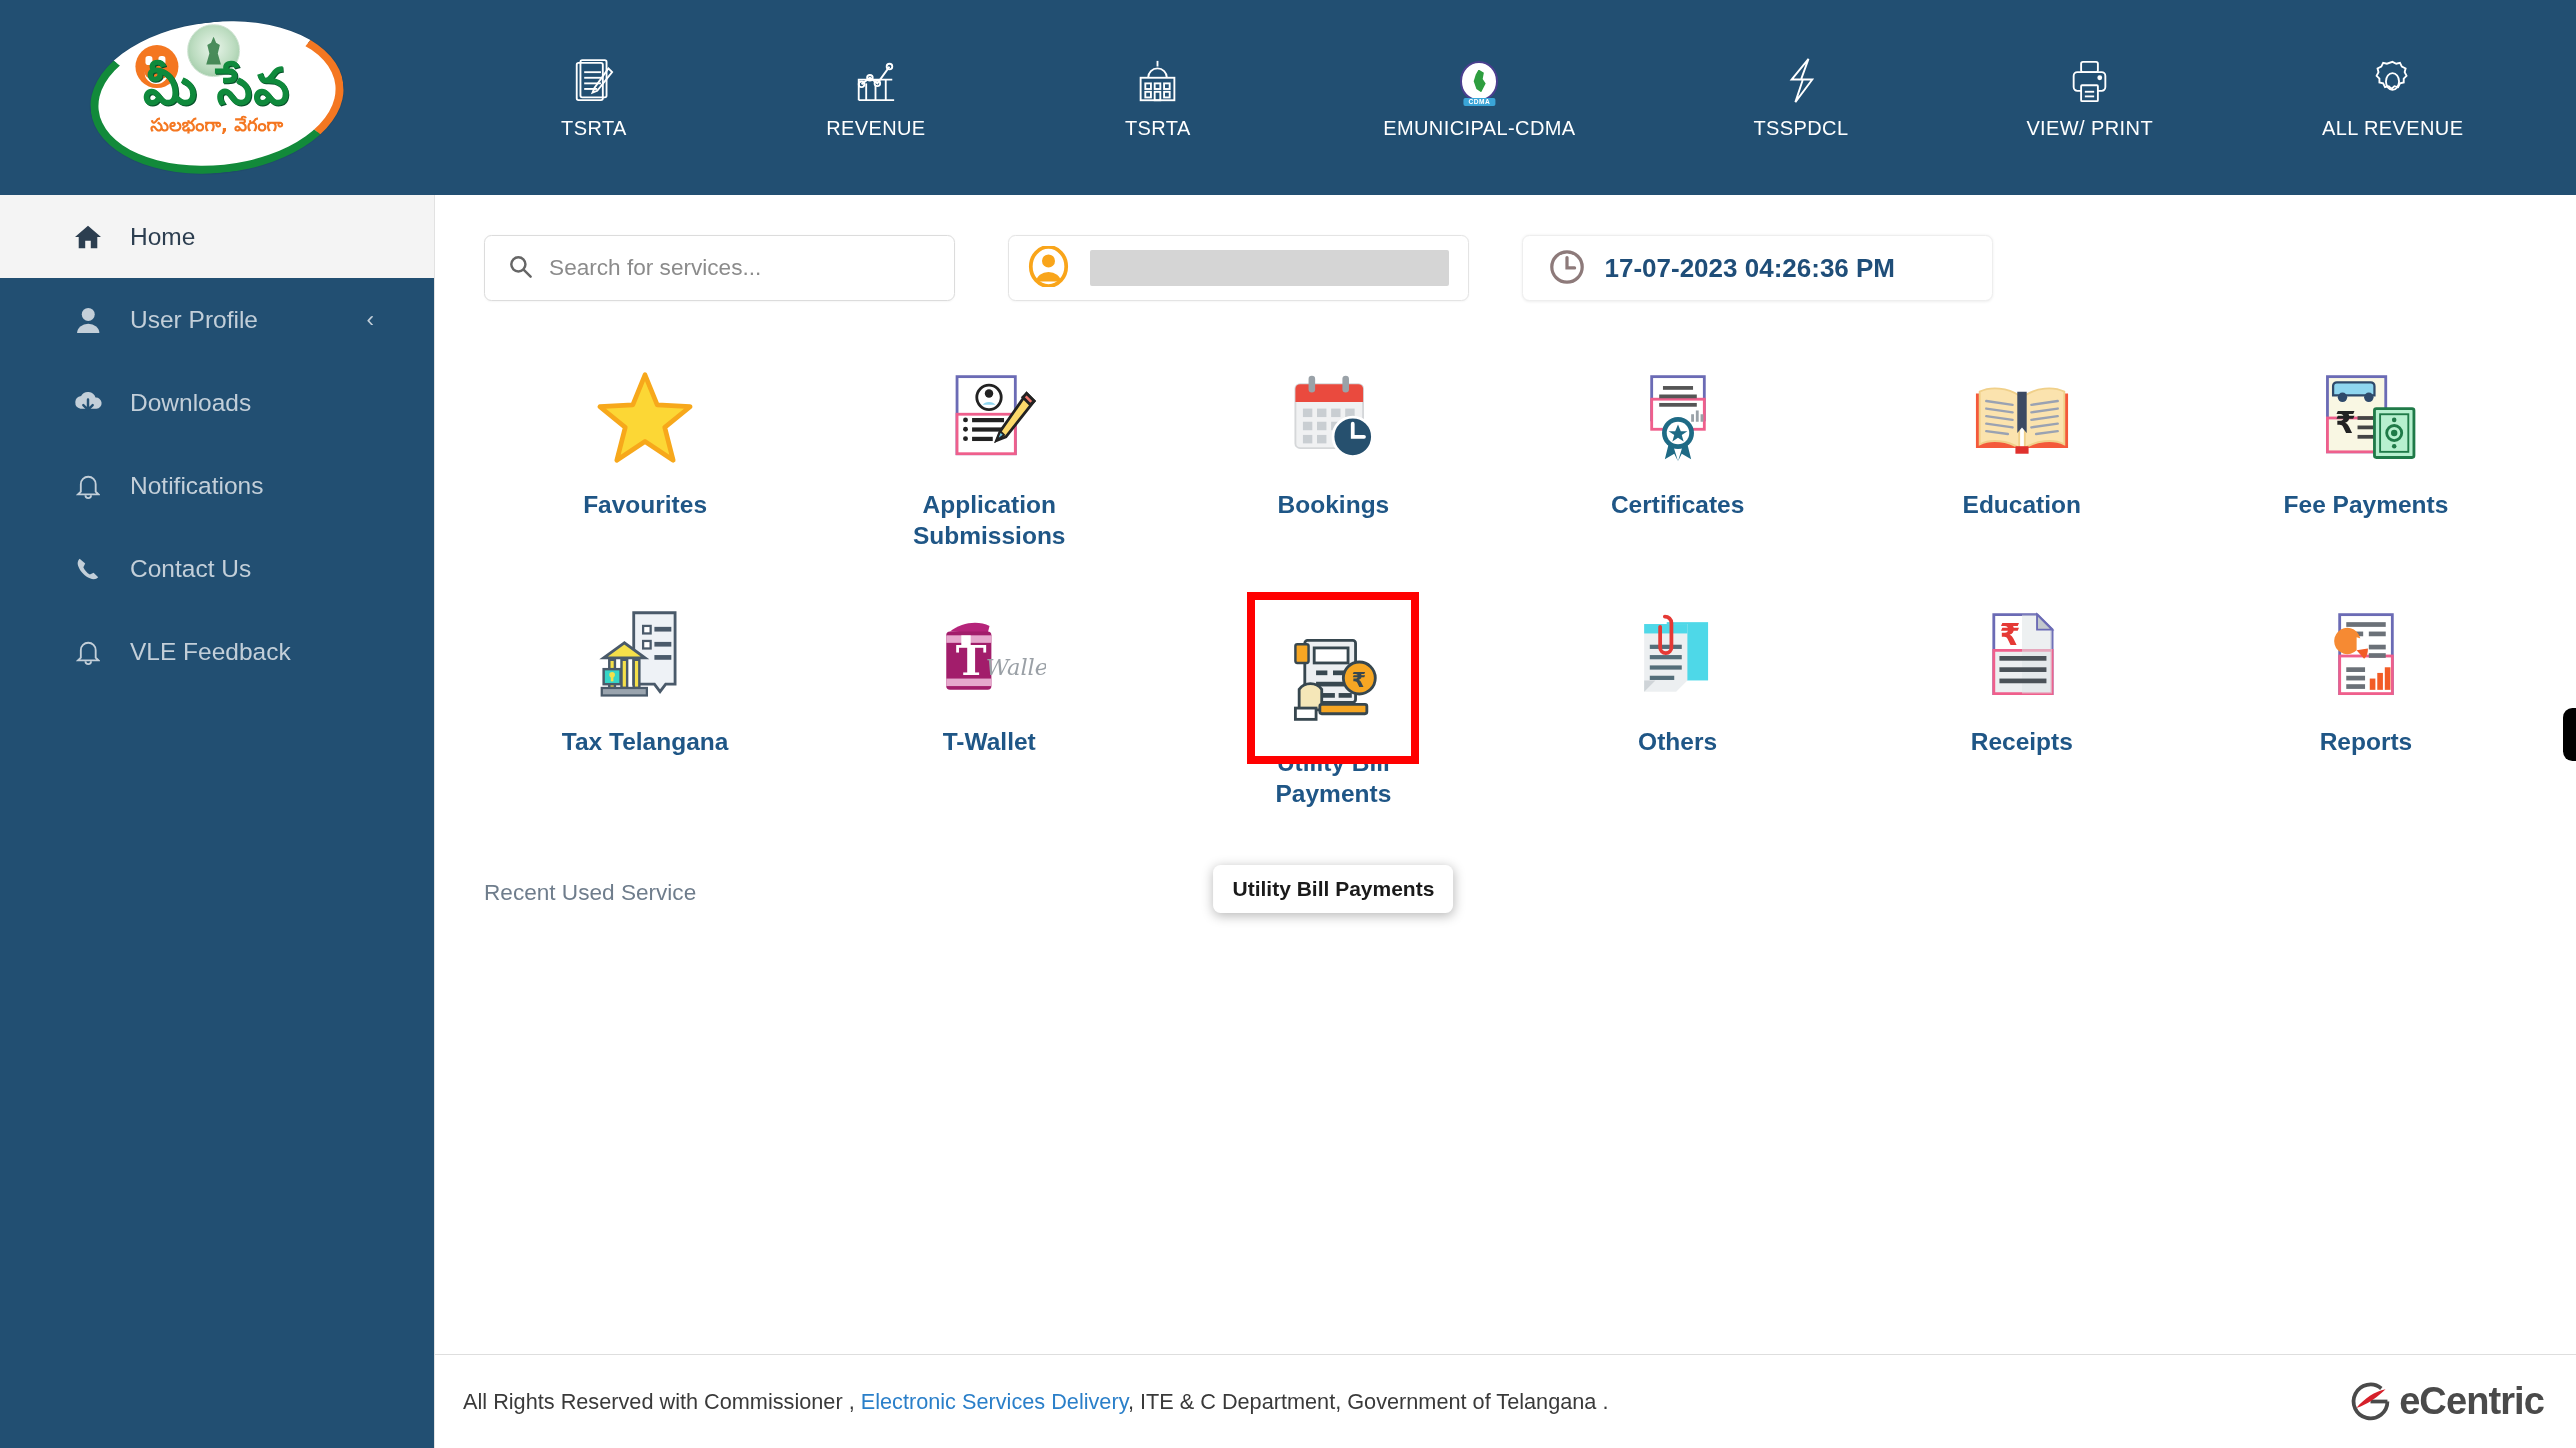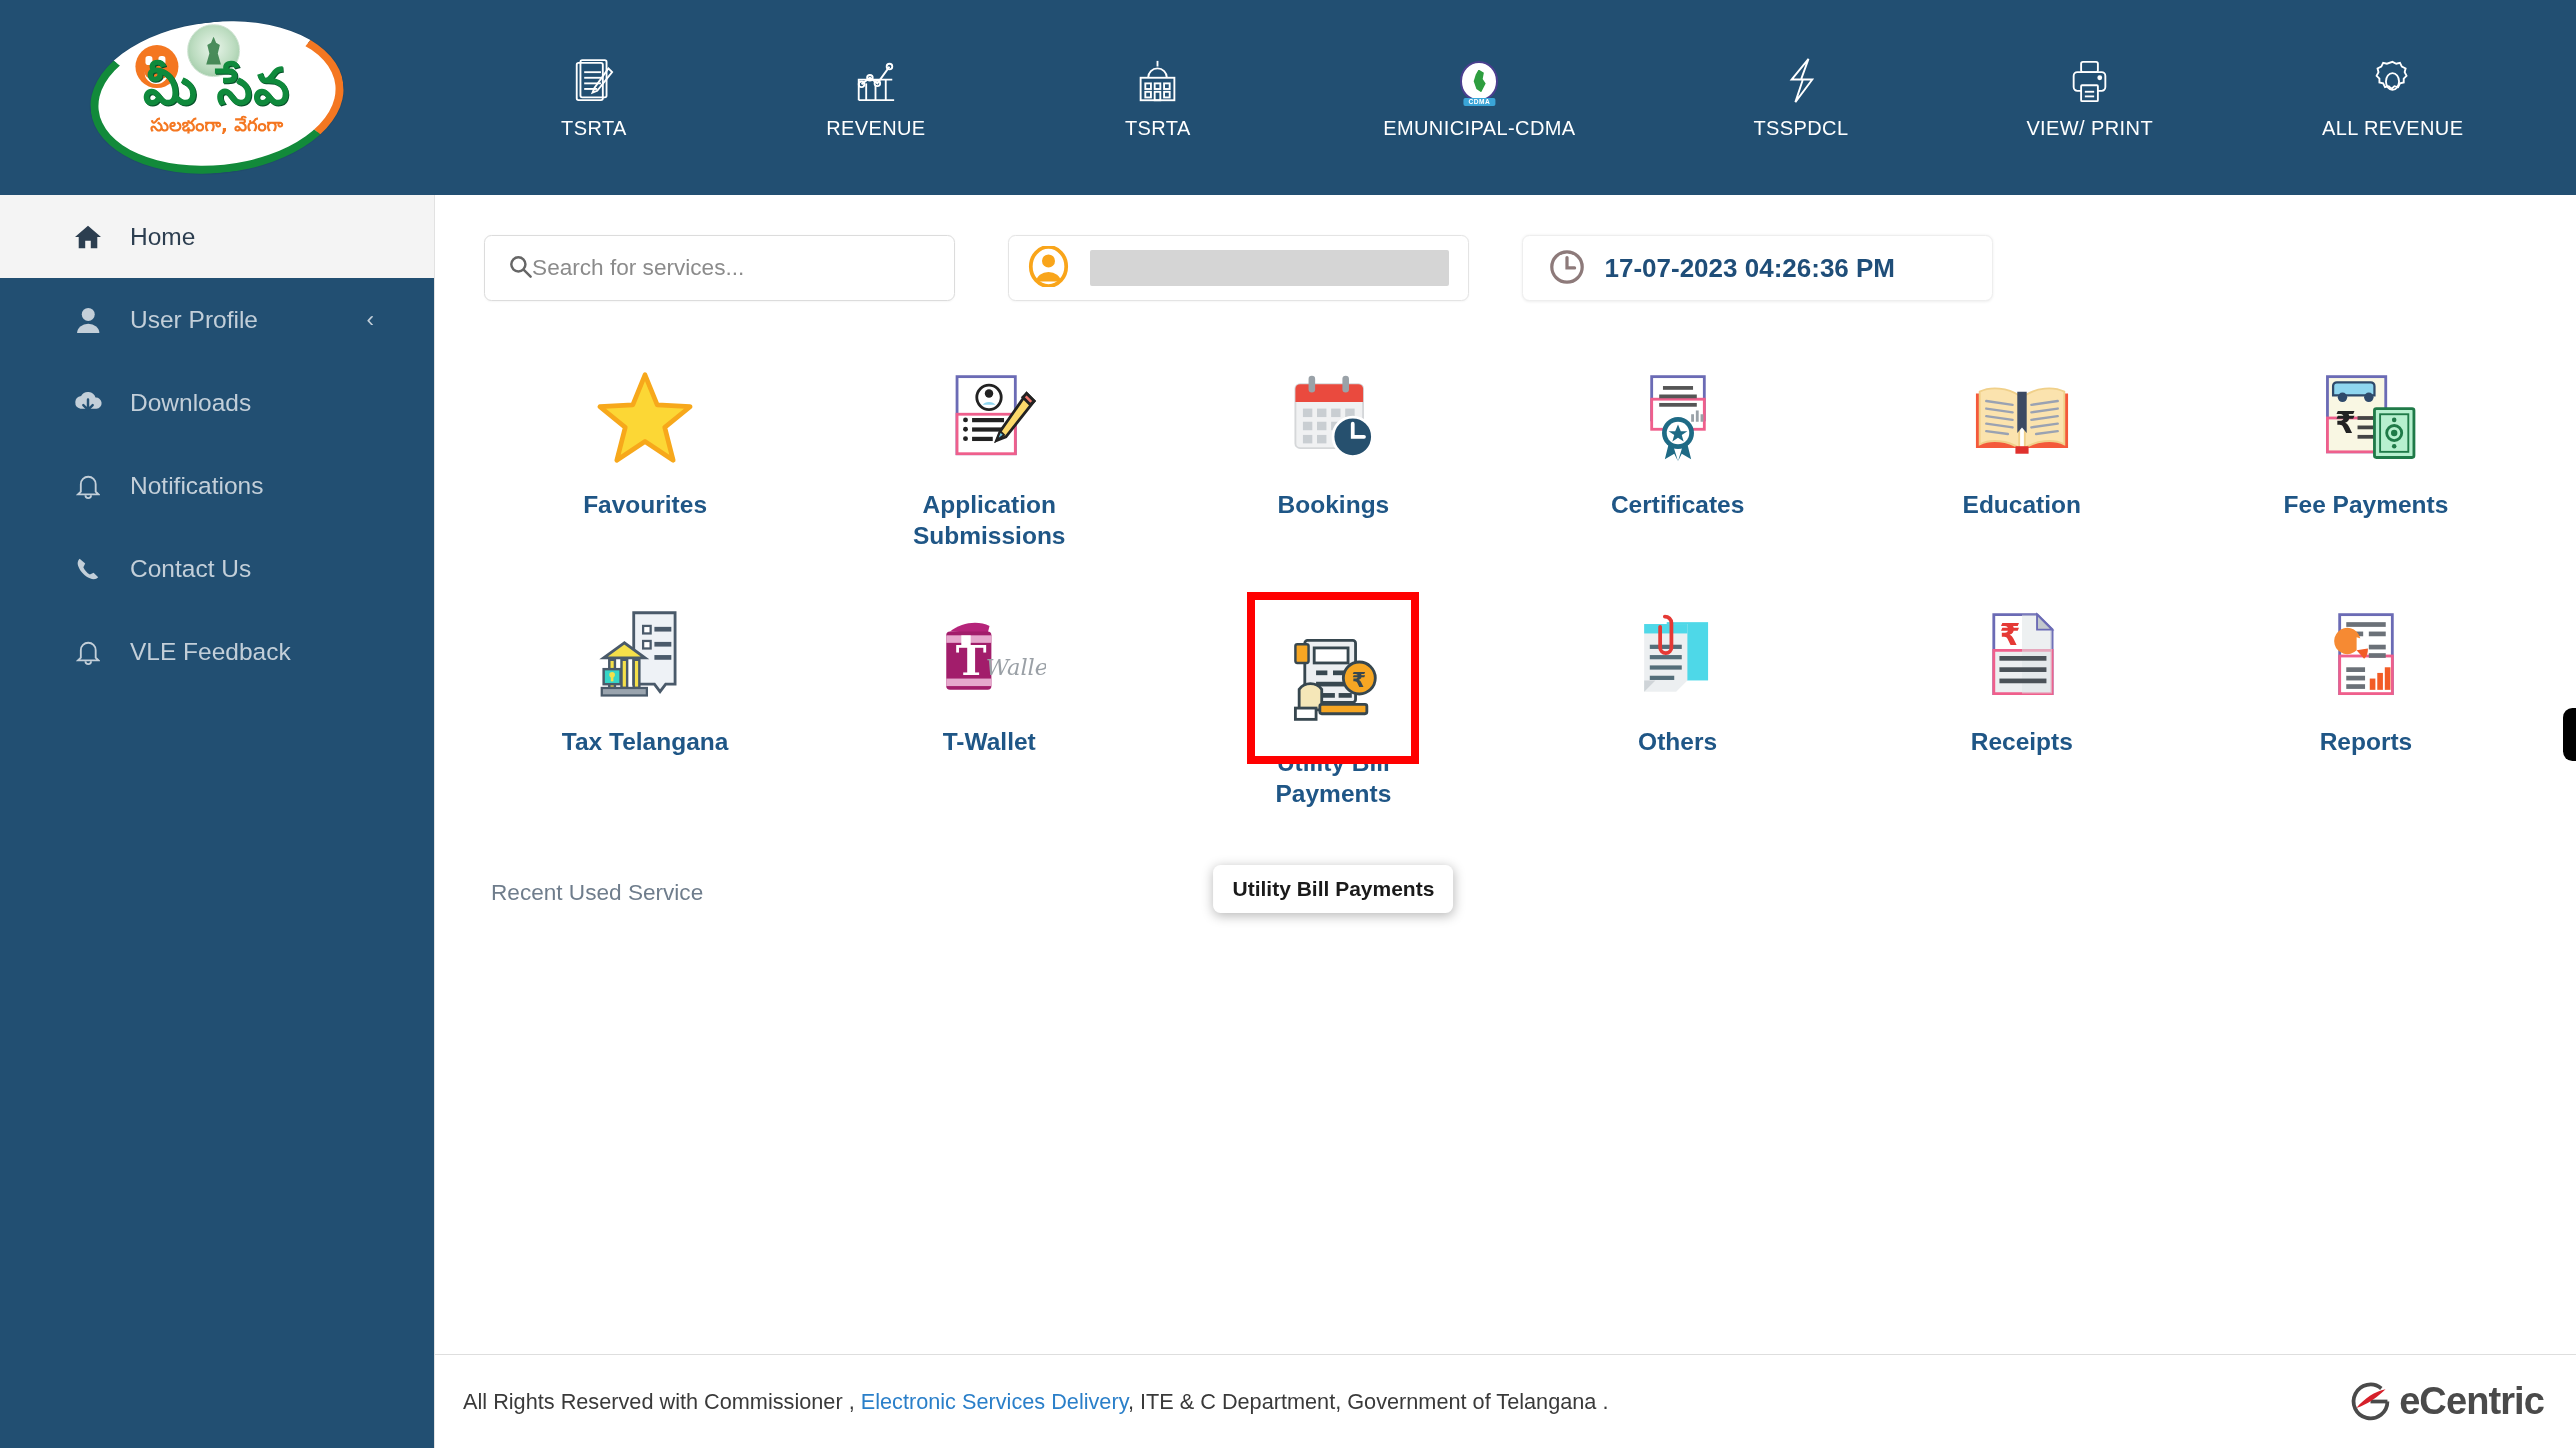--- a/index.html
+++ b/index.html
@@ -131,21 +131,21 @@
 
   
   .main {
     flex: 1; background: #ffffff; display: flex; flex-direction: column;
     border-left: 0.9px solid #e2e2e2; min-width: 0;
   }
   .toolbar { display: flex; align-items: center; gap: 53px; padding: 40px 0 0 49px; }
 
   .search-box {
     width: 471px; height: 66px; border: 0.9px solid #dcdcdc; border-radius: 7.5px;
-    background: #fff; display: flex; align-items: center; gap: 0; padding: 0 22.6px;
+    background: #fff; display: flex; align-items: center; gap: 17px; padding: 0 22.6px;
     box-shadow: 0 0.9px 1.9px rgba(0,0,0,.04);
   }
   .search-box input {
     border: none; outline: none; font-size: 22.6px; color: #555;
     font-family: "Liberation Sans", sans-serif; background: transparent; width: 100%;
   }
   .search-box input::placeholder { color: #8b8b8b; }
 
   .user-box {
     width: 461px; height: 66px; border: 0.9px solid #e4e4e4; border-radius: 7.5px;
@@ -186,21 +186,21 @@
   }
   .tile.highlight .tile-label { position: relative; z-index: 1; margin-top: -9.4px; }
 
   .tooltip {
     position: absolute; top: 268px; left: 50%; transform: translateX(-50%);
     background: #ffffff; border-radius: 7.5px; padding: 12.2px 19px;
     font-size: 21px; font-weight: bold; color: #1a1a1a; white-space: nowrap;
     box-shadow: 0 2.8px 11.3px rgba(0,0,0,.28); z-index: 6;
   }
 
-  .recent { padding: 70px 4px 0 49px; font-size: 22.6px; color: #6f7d8c; margin-left: 7px; }
+  .recent { padding: 70px 4px 0 49px; font-size: 22.6px; color: #6f7d8c; }
 
   
   .footer {
     height: 94px; flex: 0 0 94px; border-top: 0.9px solid #dedede;
     background: #fff; display: flex; align-items: center; justify-content: space-between;
     padding: 0 32px 0 28px;
     gap: 40px;
   }
   .footer-text { font-size: 21.7px; color: #3a3a3a; }
   .footer-text a { color: #2a7fc9; text-decoration: none; }

